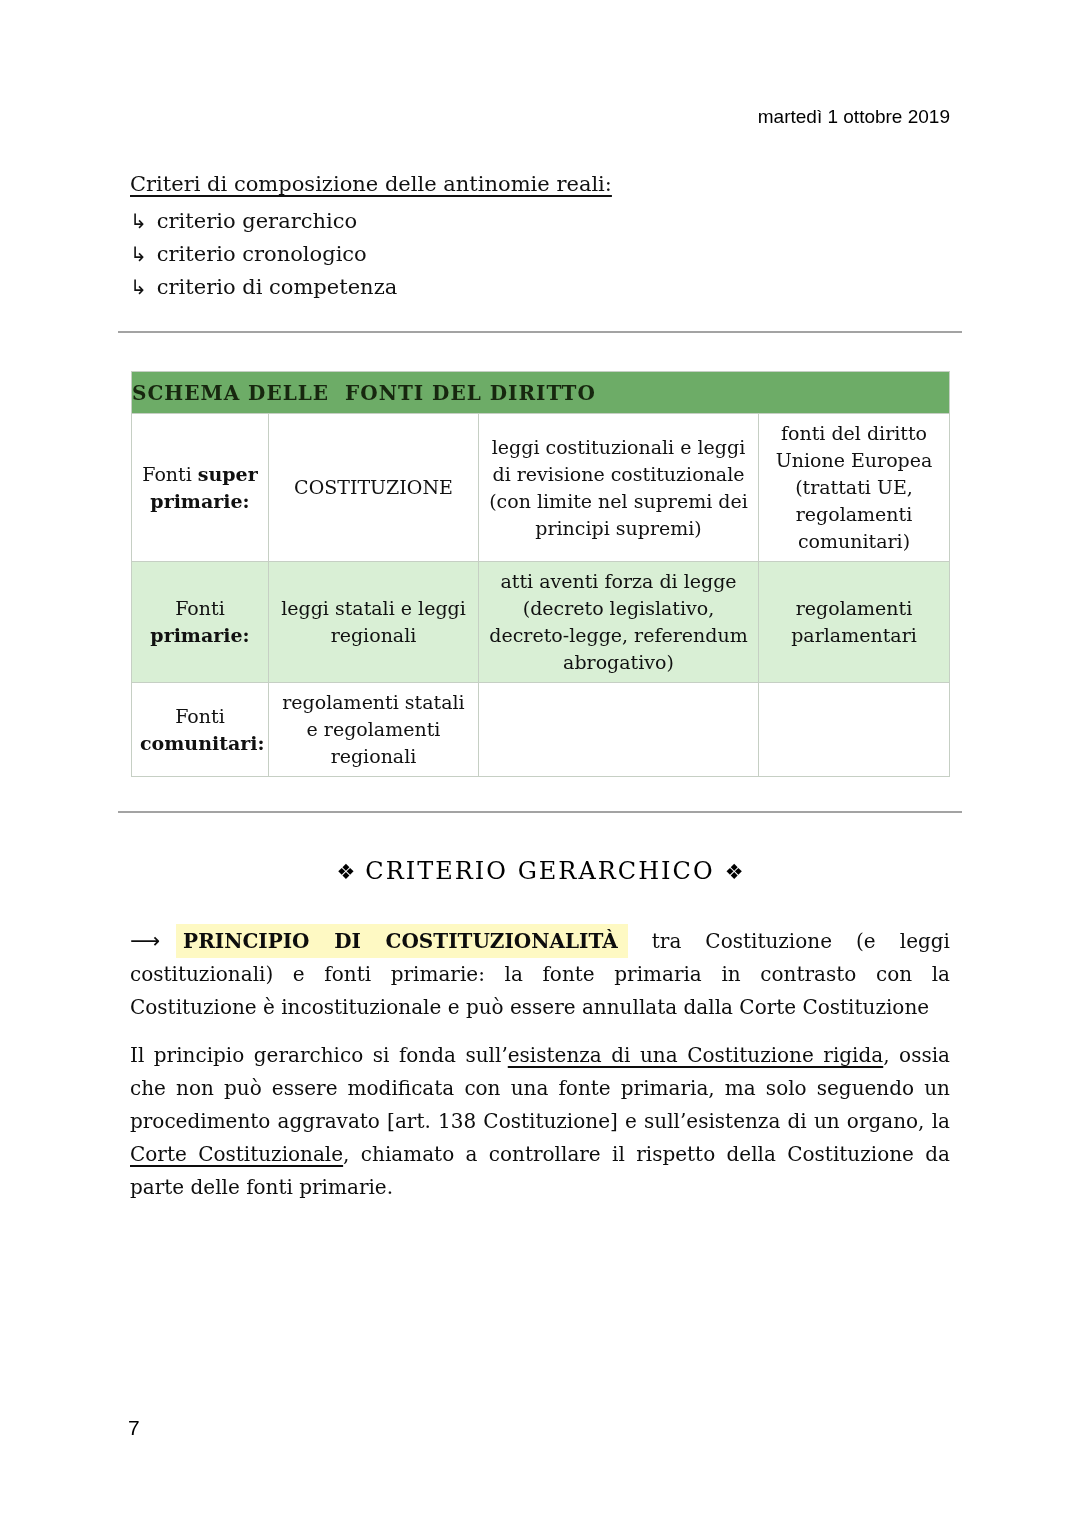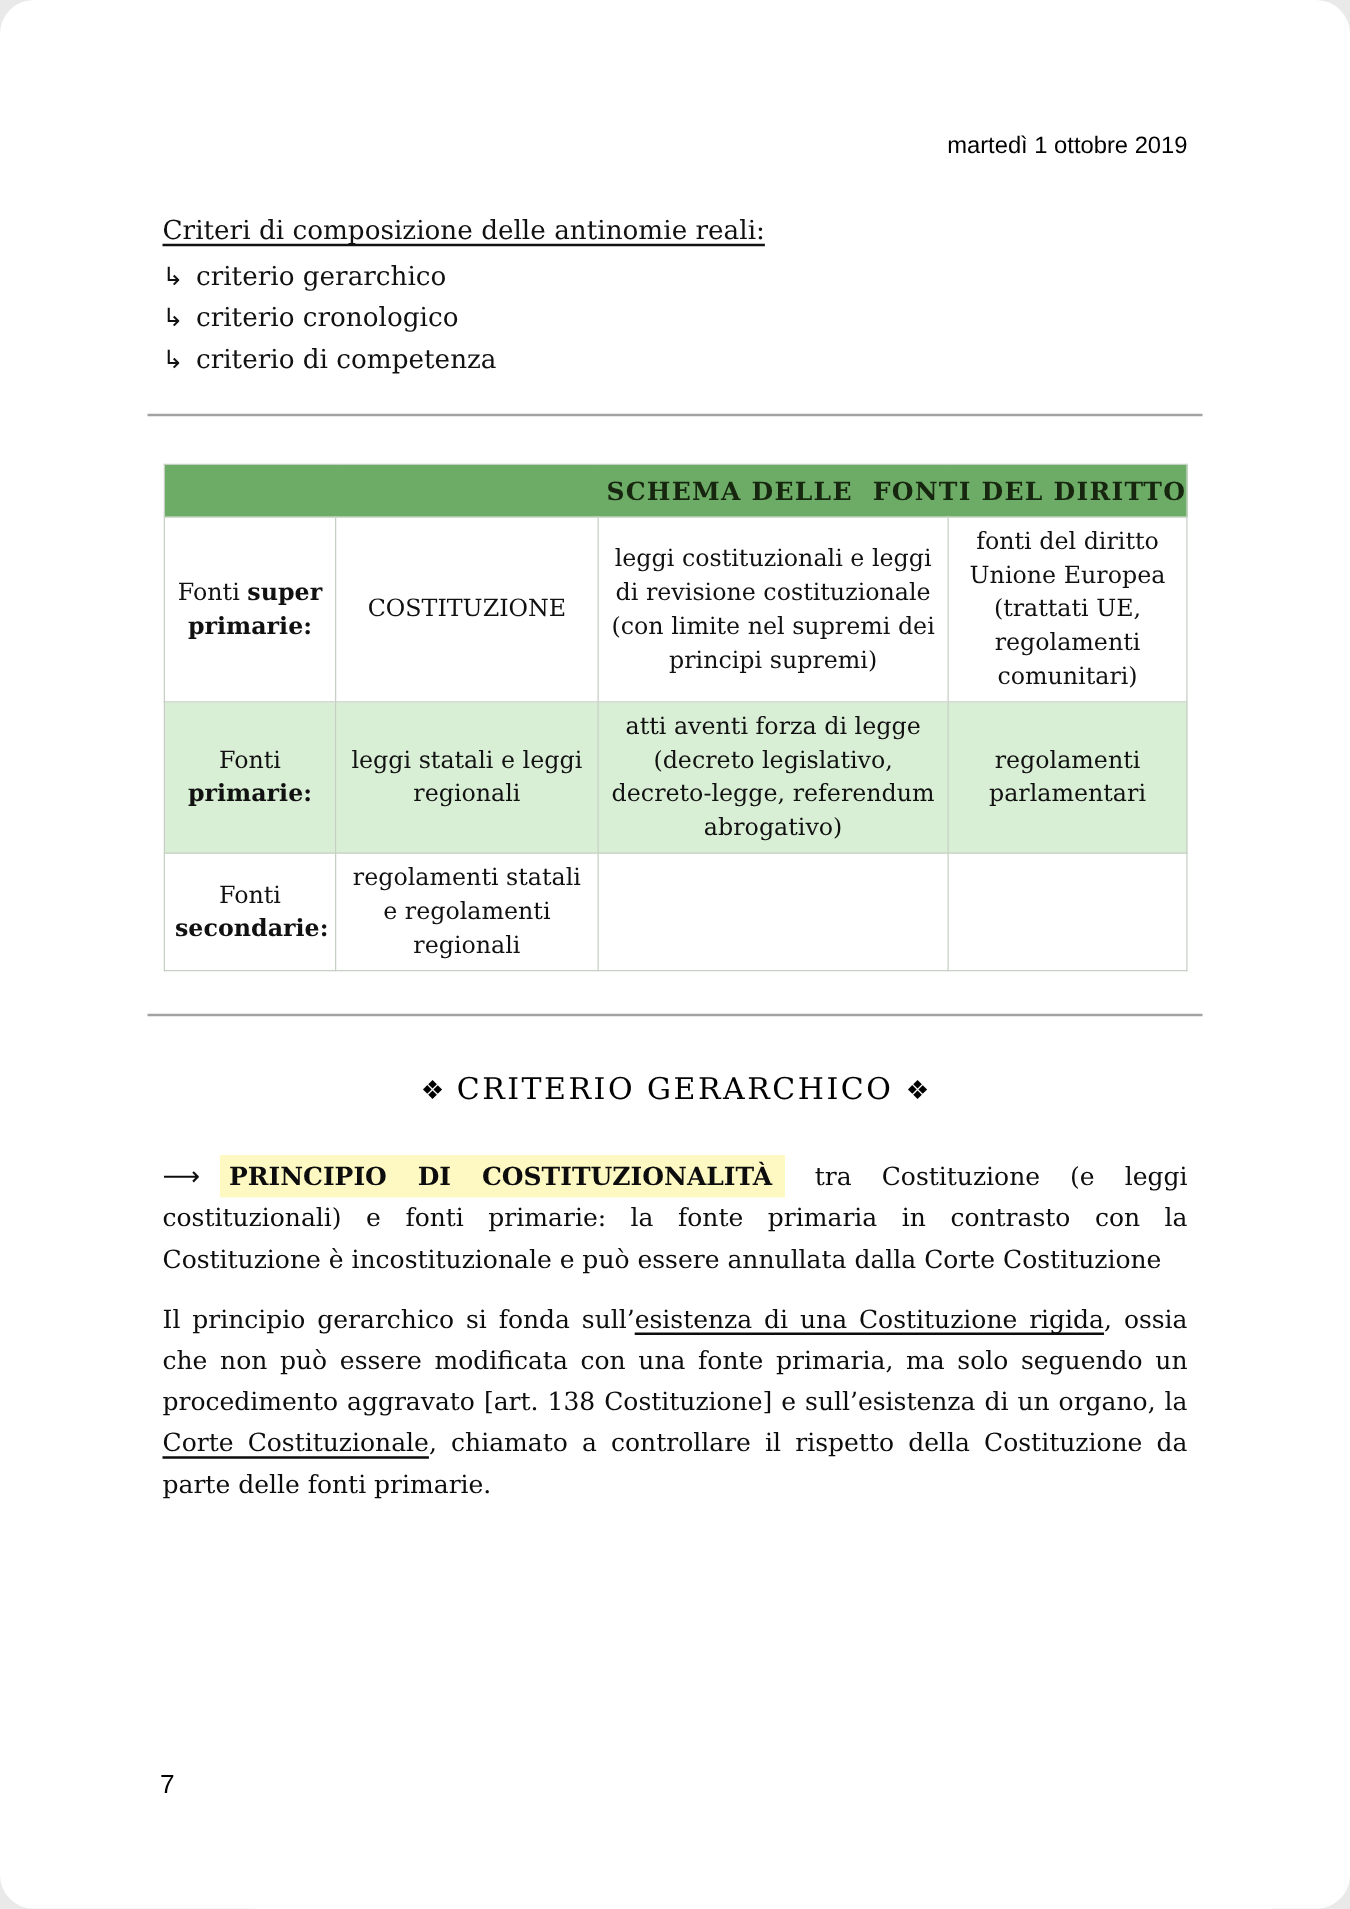--- a/index.html
+++ b/index.html
@@ -1,20 +1,20 @@
 <!DOCTYPE html>
 <html><head>
 <meta charset="utf-8">
 <style>
   * { margin:0; padding:0; box-sizing:border-box; }
   html,body { background:#e9e9e9; }
   .page {
     width:1080px; height:1527px; background:#ffffff; margin:0 auto;
     position:relative; overflow:hidden;
-    font-family:"DejaVu Serif", serif; color:#111111;border-radius:27px;
+    font-family:"DejaVu Serif", serif; color:#111111;
   }
   .content { padding:0 130px; }
 
   .date-line {
     padding-top:106px; text-align:right;
     font-family:"Liberation Sans", sans-serif; font-size:19px; color:#000;
   }
 
   .notes-heading {
     margin-top:44px; font-size:21px; text-decoration:underline;
@@ -31,21 +31,21 @@
   }
 
   table.fonti {
     margin-top:38px; margin-left:1px; width:818px;
     border-collapse:collapse; table-layout:fixed;
   }
   table.fonti col.c1{width:137px;} table.fonti col.c2{width:210px;}
   table.fonti col.c3{width:280px;} table.fonti col.c4{width:191px;}
   table.fonti td, table.fonti th { border:1px solid #c6cfc4; }
   .table-title-cell {
-    background:#6dac67; height:42px; text-align:right; vertical-align:middle;
+    background:#6dac67; height:42px; text-align:left; vertical-align:middle;
     font-size:20px; font-weight:bold; letter-spacing:1px; color:#17270f;
     white-space:pre-wrap;
   }
   td.cell {
     text-align:center; vertical-align:middle;
     font-size:19px; line-height:27px; padding:6px 8px;
   }
   tr.row-white { background:#ffffff; }
   tr.row-green { background:#d9efd5; }
   tr.r1{height:138px;} tr.r2{height:103px;} tr.r3{height:87px;} tr.r4{height:85px;}
@@ -108,21 +108,21 @@
           <td class="cell">leggi costituzionali e leggi di revisione costituzionale (con limite nel supremi dei principi supremi)</td>
           <td class="cell">fonti del diritto Unione Europea (trattati UE, regolamenti comunitari)</td>
         </tr>
         <tr class="row-green r2">
           <td class="cell"><span>Fonti </span><span class="b">primarie:</span></td>
           <td class="cell">leggi statali e leggi regionali</td>
           <td class="cell">atti aventi forza di legge (decreto legislativo, decreto-legge, referendum abrogativo)</td>
           <td class="cell">regolamenti parlamentari</td>
         </tr>
         <tr class="row-white r3">
-          <td class="cell"><span>Fonti </span><span class="b">secondarie:</span></td>
+          <td class="cell"><span>Fonti </span><span class="b">comunitari:</span></td>
           <td class="cell">regolamenti statali e regolamenti regionali</td>
           <td class="cell"></td>
           <td class="cell"></td>
         </tr>
       </tbody>
     </table>
 
     <hr class="divider" style="margin-top:34px;">
 
     <div class="section-heading"><span class="glyph orn">❖</span><span>CRITERIO GERARCHICO</span><span class="glyph orn">❖</span></div>

